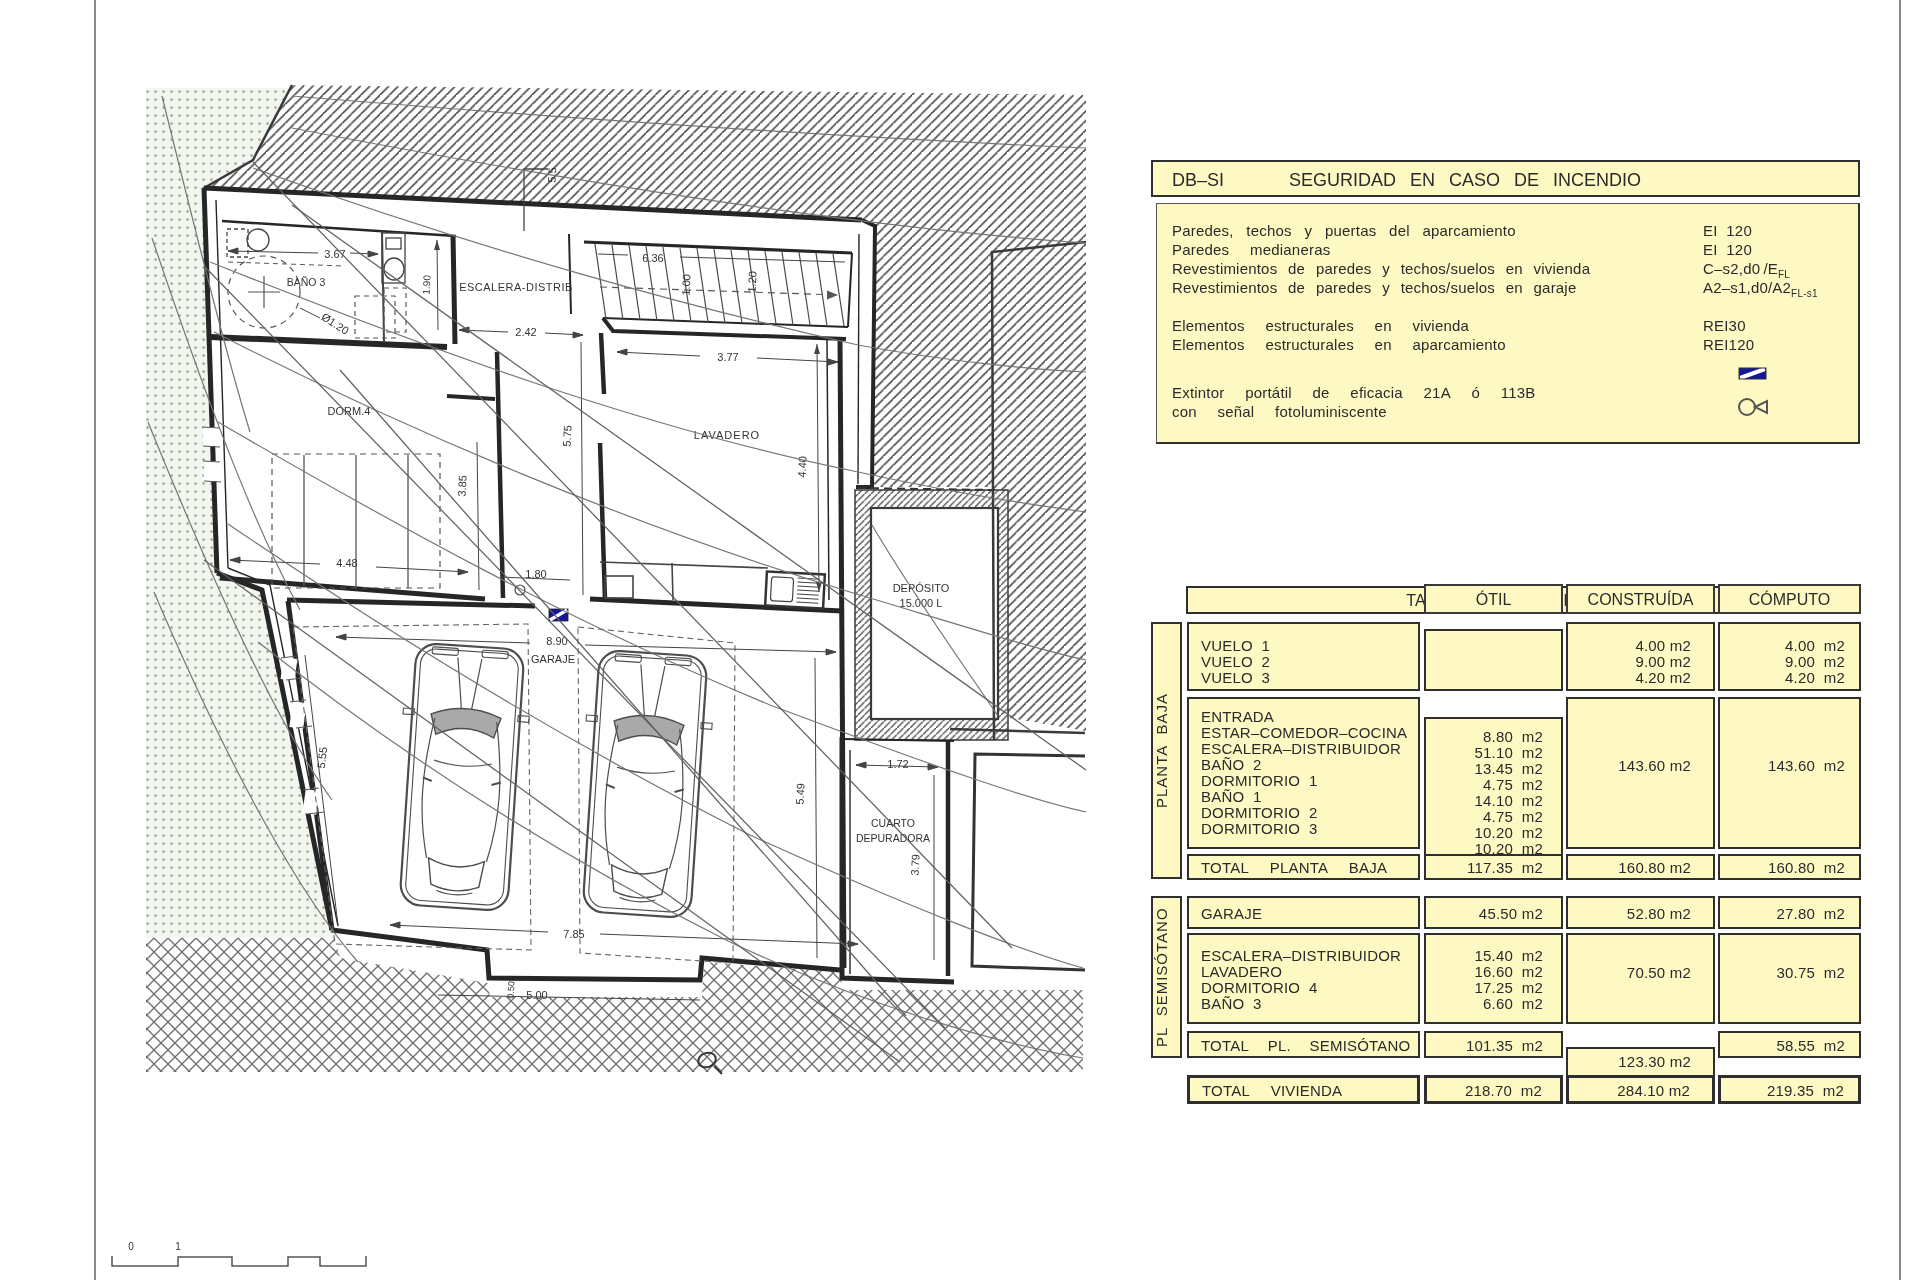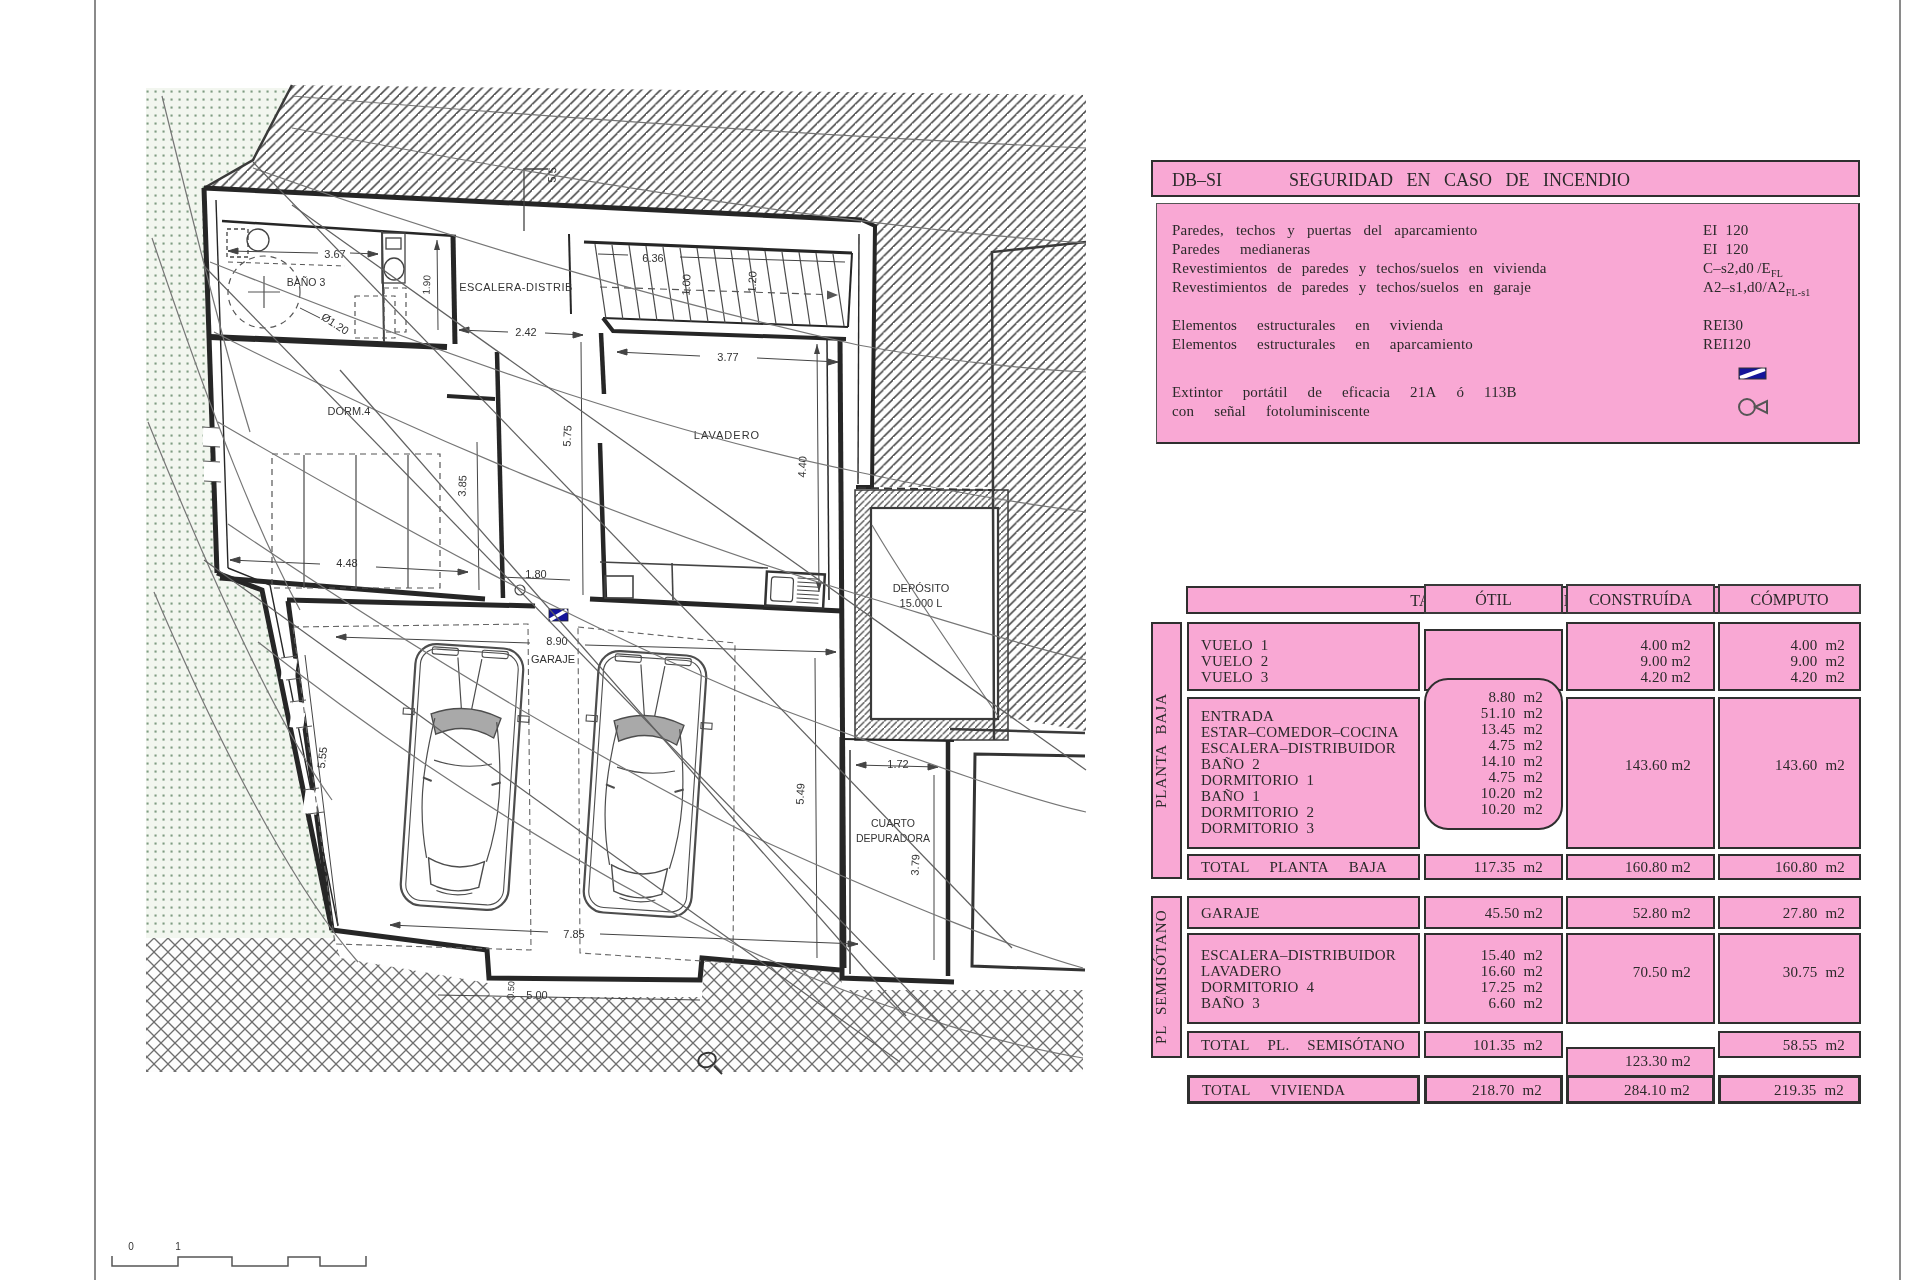--- a/index.html
+++ b/index.html
@@ -1,18 +1,18 @@
 <!DOCTYPE html>
 <html><head>
 <meta charset="utf-8">
 <style>
   html,body{margin:0;padding:0;background:#fff;width:1920px;height:1280px;overflow:hidden;}
   body{font-family:"Liberation Sans",sans-serif;color:#2a2a2a;position:relative;}
   .abs{position:absolute;}
-  .box{position:absolute;border:2px solid #2f2f2f;background:#f9a8d4;box-sizing:border-box;font-family:Liberation Serif, serif;}
+  .box{position:absolute;border:2px solid #2f2f2f;background:#fef9c3;box-sizing:border-box;}
   .t15{font-size:15px;letter-spacing:.2px;}
   .vlabel{writing-mode:vertical-rl;transform:rotate(180deg);text-align:center;letter-spacing:1px;}
   .rline{position:absolute;left:0;right:0;white-space:nowrap;}
 </style>
 </head>
 <body>
 
 <div class="abs" style="left:94px;top:0;width:2px;height:1280px;background:#8a8a8a;"></div>
 
 <div class="abs" style="left:1899px;top:0;width:2px;height:1280px;background:#8a8a8a;"></div>
@@ -457,21 +457,21 @@
   <div class="rline t15" style="top:9px;left:12px;">ENTRADA</div>
   <div class="rline t15" style="top:25px;left:12px;">ESTAR–COMEDOR–COCINA</div>
   <div class="rline t15" style="top:41px;left:12px;">ESCALERA–DISTRIBUIDOR</div>
   <div class="rline t15" style="top:57px;left:12px;">BAÑO&nbsp; 2</div>
   <div class="rline t15" style="top:73px;left:12px;">DORMITORIO&nbsp; 1</div>
   <div class="rline t15" style="top:89px;left:12px;">BAÑO&nbsp; 1</div>
   <div class="rline t15" style="top:105px;left:12px;">DORMITORIO&nbsp; 2</div>
   <div class="rline t15" style="top:121px;left:12px;">DORMITORIO&nbsp; 3</div>
 </div>
 
-<div class="box" style="left:1424px;top:678px;width:139px;height:152px;border-radius:24px;">
+<div class="box" style="left:1424px;top:717px;width:139px;height:152px;">
   <div class="rline t15" style="top:9px;right:18px;left:auto;text-align:right;">8.80&nbsp; m2</div>
   <div class="rline t15" style="top:25px;right:18px;left:auto;text-align:right;">51.10&nbsp; m2</div>
   <div class="rline t15" style="top:41px;right:18px;left:auto;text-align:right;">13.45&nbsp; m2</div>
   <div class="rline t15" style="top:57px;right:18px;left:auto;text-align:right;">4.75&nbsp; m2</div>
   <div class="rline t15" style="top:73px;right:18px;left:auto;text-align:right;">14.10&nbsp; m2</div>
   <div class="rline t15" style="top:89px;right:18px;left:auto;text-align:right;">4.75&nbsp; m2</div>
   <div class="rline t15" style="top:105px;right:18px;left:auto;text-align:right;">10.20&nbsp; m2</div>
   <div class="rline t15" style="top:121px;right:18px;left:auto;text-align:right;">10.20&nbsp; m2</div>
 </div>
 

